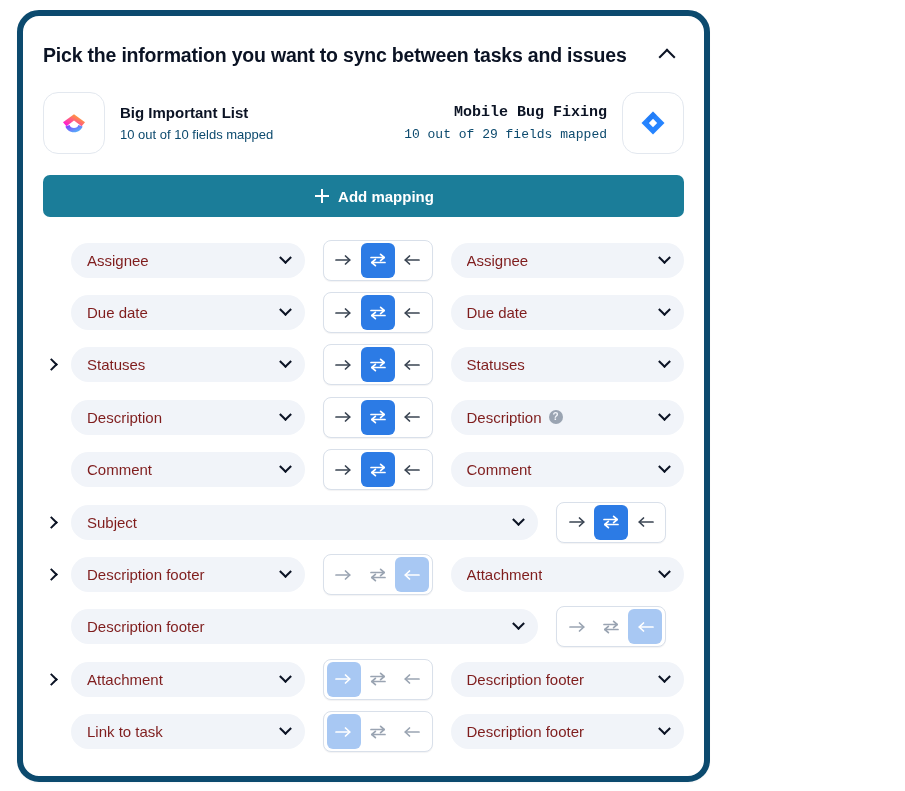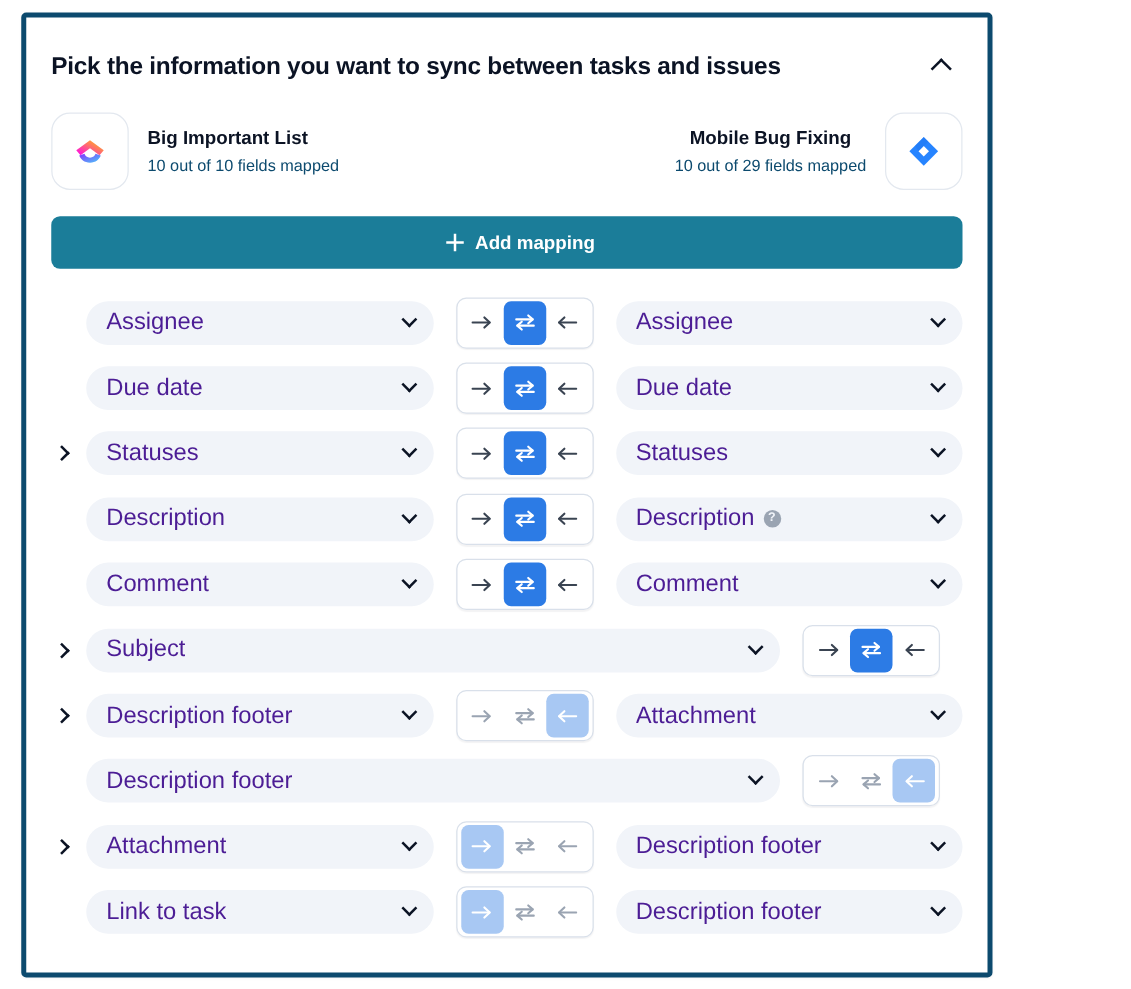--- a/index.html
+++ b/index.html
@@ -10,25 +10,25 @@
     height: 791px;
     background: #ffffff;
     font-family: "Liberation Sans", sans-serif;
     -webkit-font-smoothing: antialiased;
   }
 
   .card {
     position: absolute;
     left: 17px;
     top: 10px;
-    width: 777px;
+    width: 693px;
     height: 772px;
     background: #ffffff;
-    border: 4px solid #0c4a6e;
-    border-radius: 4px;
+    border: 6px solid #0c4a6e;
+    border-radius: 22px;
     box-shadow: 0 1px 2px rgba(16,24,40,0.04);
     overflow: hidden;
   }
 
   
   .card-header {
     display: flex;
     align-items: center;
     justify-content: space-between;
     padding: 24px 22px 0 20px;
@@ -79,21 +79,21 @@
     font-weight: bold;
     color: #0B1324;
     line-height: 1.25;
   }
   .app-text .app-sub {
     font-size: 13px;
     color: #0c4a6e;
     margin-top: 4px;
     line-height: 1.2;
   }
-  .app.right .app-text { text-align: center; }
+  .app.right .app-text { text-align: right; font-family: Liberation Mono, monospace; }
 
   
   .add-mapping {
     margin: 21px 20px 0 20px;
     height: 42px;
     background: #1B7D99;
     color: #ffffff;
     border: none;
     border-radius: 7px;
     font-family: "Liberation Sans", sans-serif;
@@ -150,22 +150,22 @@
     height: 35px;
     background: #F1F4F9;
     border-radius: 17.5px;
     display: flex;
     align-items: center;
     padding: 0 15px 0 16px;
     cursor: pointer;
     gap: 7px;
   }
   .field-label {
-    font-size: 19px;
-    color: #4c1d95;
+    font-size: 15px;
+    color: #7f1d1d;
     white-space: nowrap;
     overflow: hidden;
     text-overflow: ellipsis;
   }
   .help-icon {
     width: 14px; height: 14px;
     border-radius: 50%;
     background: #9AA4B2;
     color: #F1F4F9;
     font-size: 10px;

